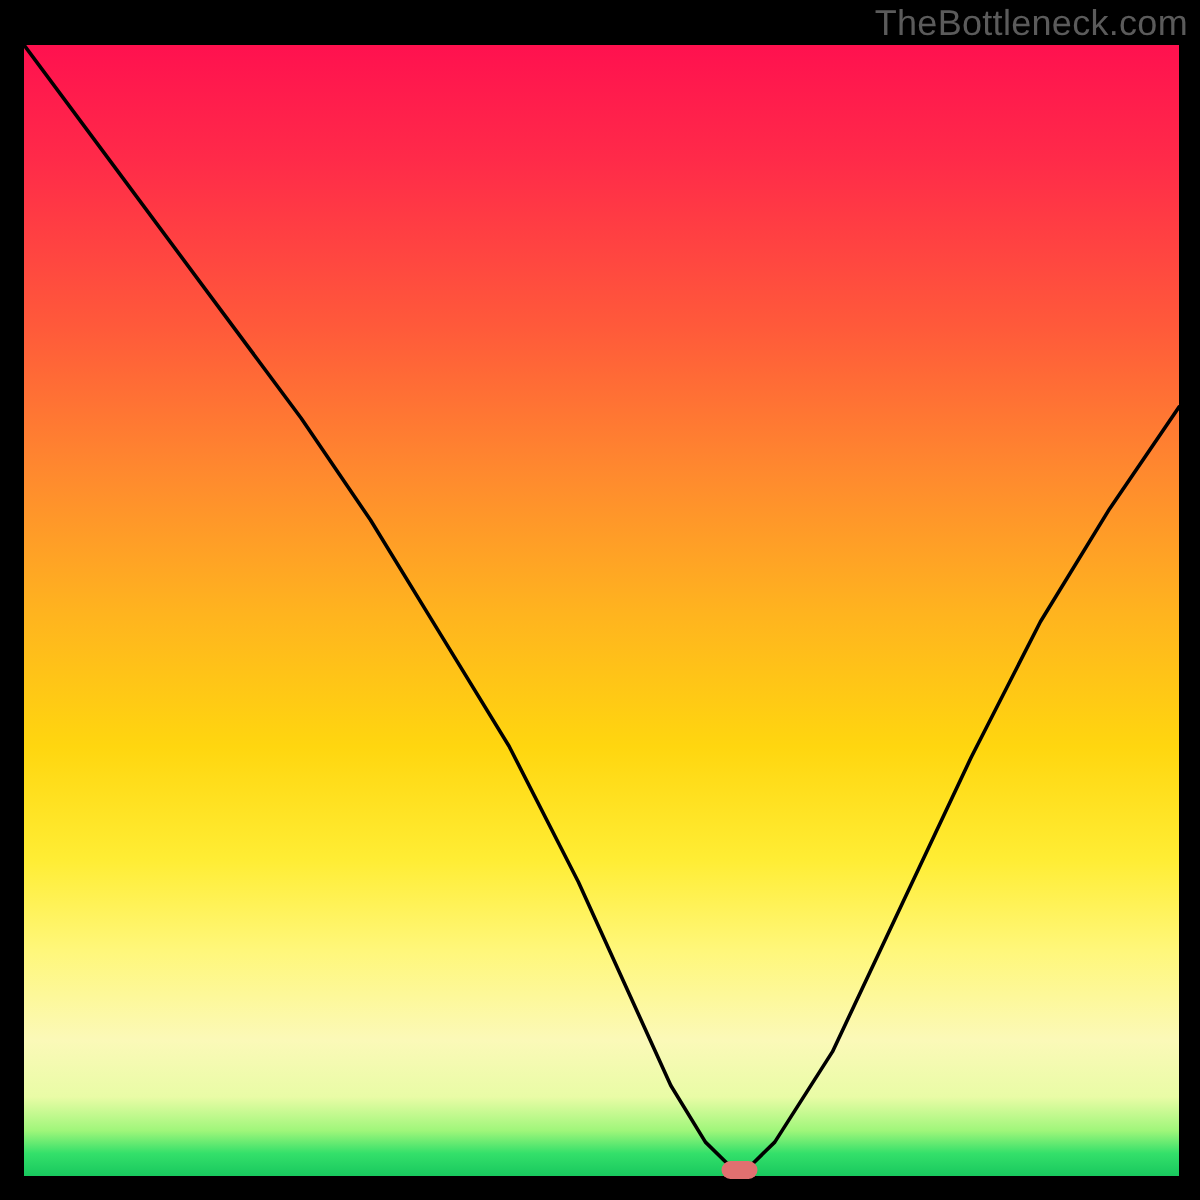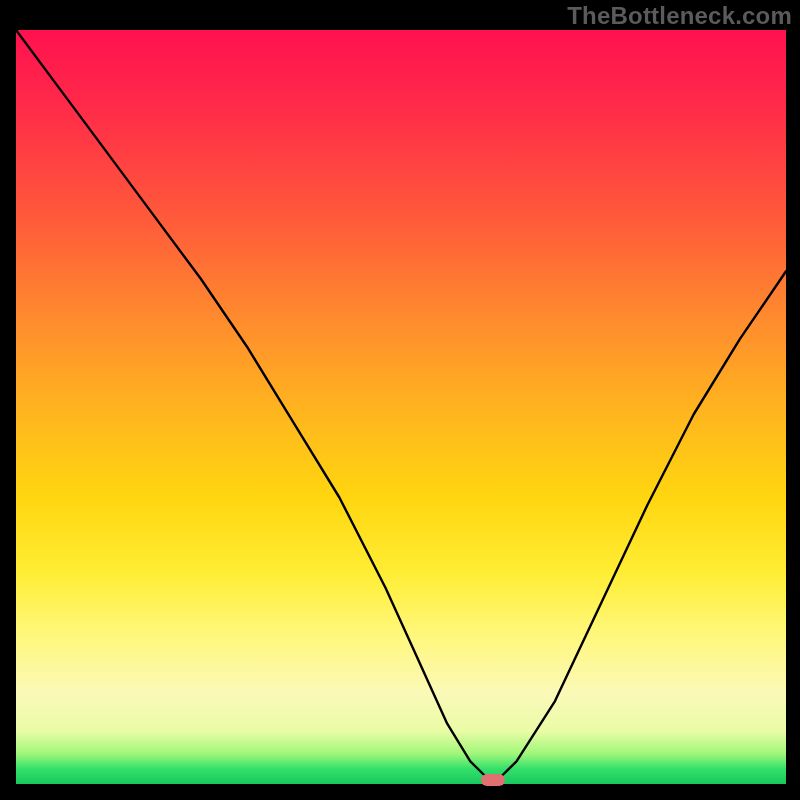--- a/index.html
+++ b/index.html
@@ -9,21 +9,21 @@
     width: 800px;
     height: 800px;
     background: #000;
   }
   .watermark {
     position: absolute;
     top: 2px;
     right: 8px;
     font-family: Arial, Helvetica, sans-serif;
     font-size: 24px;
-    font-weight: 700;
+    font-weight: 400;
     color: #5b5b5b;
     letter-spacing: 0.2px;
     user-select: none;
   }
   
   .plot {
     position: absolute;
     left: 16px;
     top: 30px;
     width: 770px;   

